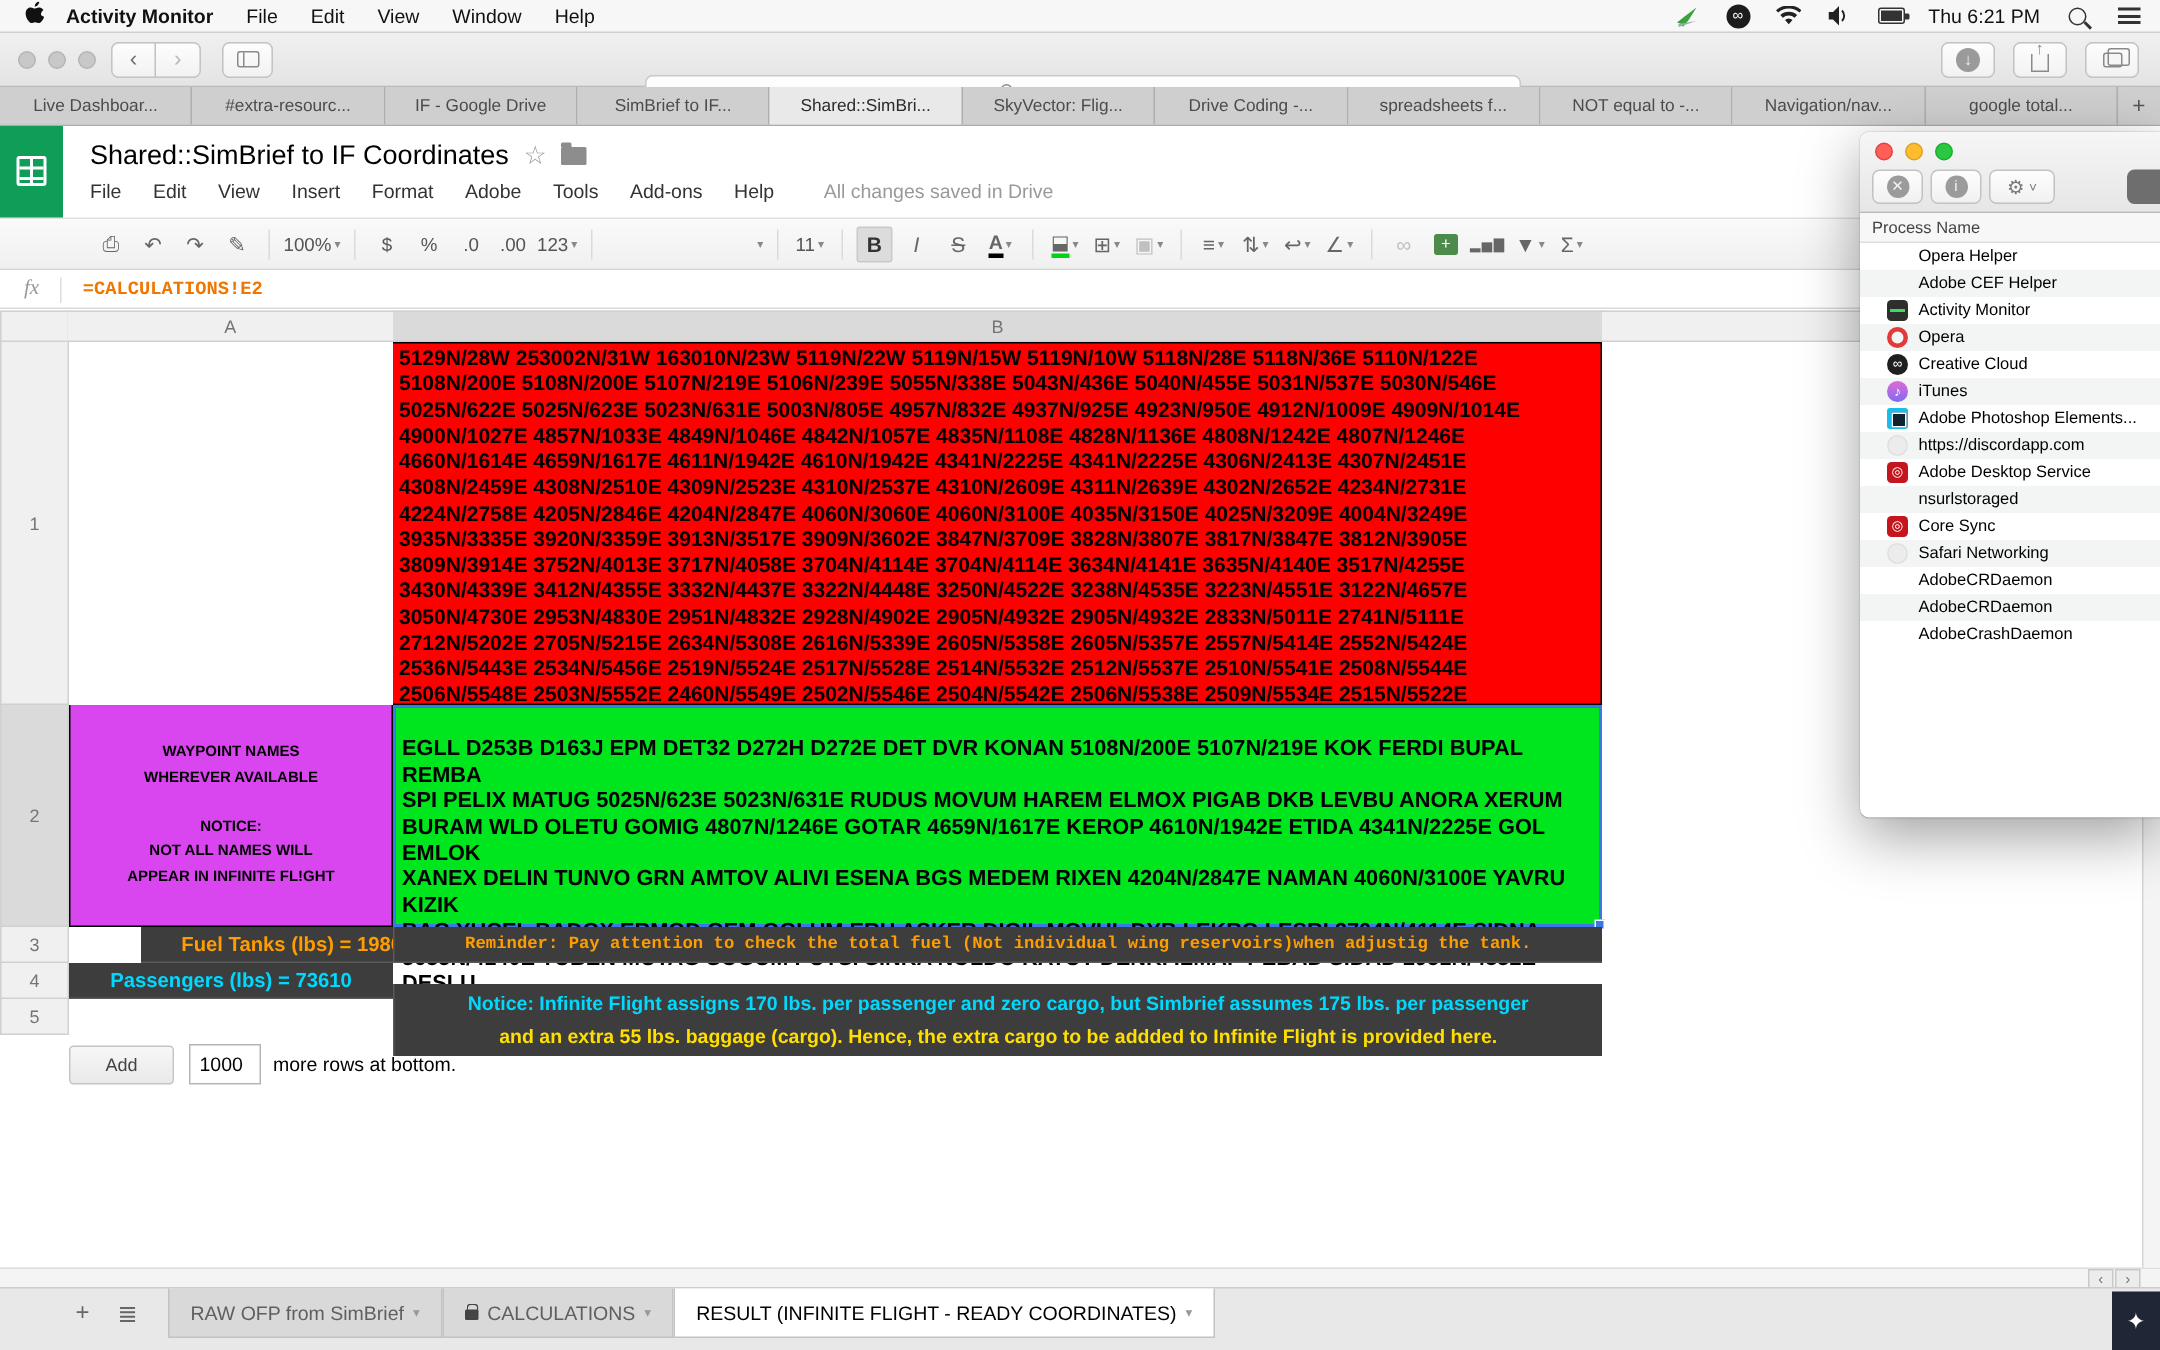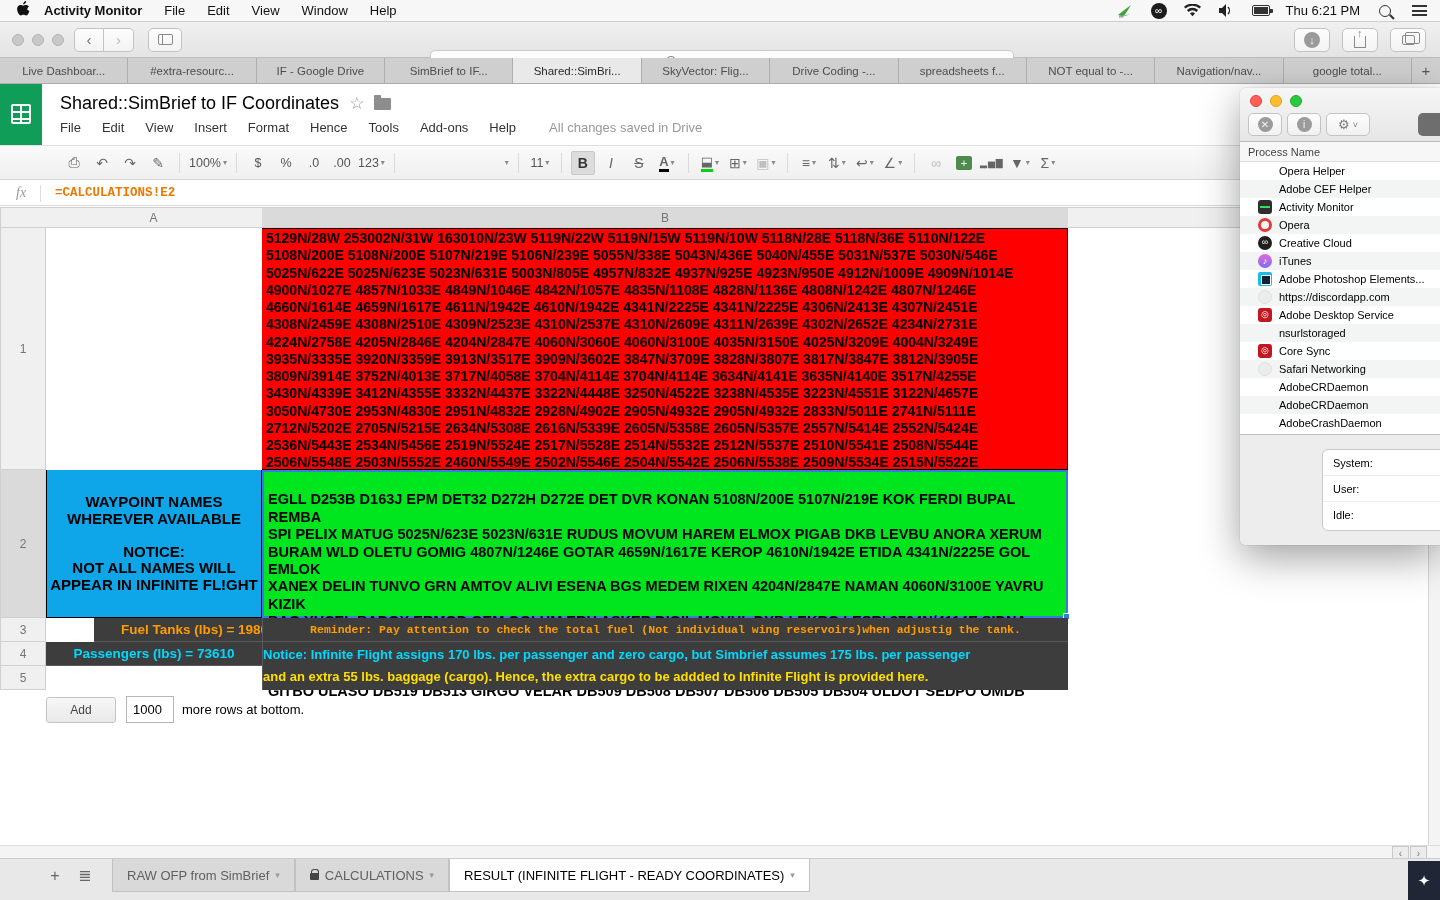--- a/index.html
+++ b/index.html
@@ -109,37 +109,37 @@
   #rh3 { top:618px; height:24px; }
   #rh4 { top:642px; height:24px; }
   #rh5 { top:666px; height:24px; }
 
   .cell { position:absolute; color:#000; }
   #a1 { left:46px; top:228px; width:216px; height:242px; background:#fe0000; border:1px solid #000;
         display:flex; align-items:center; justify-content:center; text-align:center;
         font-weight:bold; font-size:15px; line-height:20px; white-space:pre-line; }
   #b1 { left:262px; top:228px; width:806px; height:242px; background:#fe0000; border:1px solid #000; border-left:none;
         font-weight:bold; font-size:14px; line-height:17.25px; padding:1px 4px; white-space:pre-line; }
-  #a2 { left:46px; top:470px; width:216px; height:148px; background:#0ea5e9; border:1px solid #000; border-top:none;
+  #a2 { left:46px; top:470px; width:216px; height:148px; background:#d946ef; border:1px solid #000; border-top:none;
         display:flex; align-items:center; justify-content:center; text-align:center;
-        font-weight:bold; font-size:15px; line-height:16.5px; white-space:pre-line; }
+        font-weight:bold; font-size:10px; line-height:16.5px; white-space:pre-line; }
   #b2 { left:262px; top:470px; width:806px; height:148px; background:#00e61e; border:2px solid #3b78e7;
         font-weight:bold; font-size:14.5px; line-height:17.4px; padding:2px 4px; white-space:pre-line; }
   #b2 .handle { position:absolute; right:-4px; bottom:-4px; width:7px; height:7px; background:#3b78e7; border:1px solid #fff; }
   .dark { background:#3d3d3d; }
   #a3 { left:46px; top:618px; width:216px; height:24px; border-bottom:1px solid #5a5a5a;
         display:flex; align-items:center; justify-content:center; font-weight:bold; font-size:13.5px; color:#ff9d00;margin-left:48px; }
   #b3 { left:262px; top:618px; width:806px; height:24px; border-bottom:1px solid #5a5a5a; border-left:1px solid #5a5a5a;
         display:flex; align-items:center; justify-content:center; font-family:"Liberation Mono", monospace;
         font-weight:bold; font-size:11.5px; color:#ff9d00; }
   #a4 { left:46px; top:642px; width:216px; height:24px; border-bottom:1px solid #5a5a5a;
         display:flex; align-items:center; justify-content:center; font-weight:bold; font-size:13.5px; color:#00d9ff; }
   #a5 { left:46px; top:666px; width:216px; height:24px;
         display:flex; align-items:center; justify-content:center; font-weight:bold; font-size:13.5px; color:#ffdf00; }
-  #b45 { left:262px; top:642px; width:806px; height:48px; border-left:1px solid #5a5a5a; 
+  #b45 { left:262px; top:656px; width:806px; height:48px; border-left:1px solid #5a5a5a; text-align:center;
          font-weight:bold; font-size:13px; line-height:22px; padding-top:2px; }
   #b45 .l1 { color:#00d9ff; }
   #b45 .l2 { color:#ffdf00; }
 
   
   #addrows { position:absolute; left:46px; top:696px; display:flex; align-items:center; font-size:13px; color:#000; }
   #addbtn { width:70px; height:26px; background:linear-gradient(#f7f7f7,#e9e9e9); border:1px solid #c4c4c4; border-radius:3px;
             font-size:12px; color:#444; display:flex; align-items:center; justify-content:center; margin-right:10px; }
   #addcount { width:48px; height:27px; border:1px solid #b5b5b5; font-size:13px; padding-left:6px; margin-right:8px;
               font-family:"Liberation Sans", sans-serif; }
@@ -312,21 +312,21 @@
     <span>Shared::SimBrief to IF Coordinates</span>
     <span class="star">☆</span>
     <span class="folderic"></span>
   </div>
   <div id="gmenus">
     <span>File</span>
     <span>Edit</span>
     <span>View</span>
     <span>Insert</span>
     <span>Format</span>
-    <span>Hence</span>
+    <span>Adobe</span>
     <span>Tools</span>
     <span>Add-ons</span>
     <span>Help</span>
     <span class="saved">All changes saved in Drive</span>
   </div>
 
   <div id="gtoolbar">
     <span class="tbtn">⎙</span>
     <span class="tbtn">↶</span>
     <span class="tbtn">↷</span>
@@ -564,22 +564,15 @@
       </div>
     <div class="am-row alt">
         <span class="am-ico none"></span>
         <span>AdobeCRDaemon</span>
       </div>
     <div class="am-row">
         <span class="am-ico none"></span>
         <span>AdobeCrashDaemon</span>
       </div>
 
-    <div id="ampanel">
-      <div id="amstats">
-        <div class="statrow">System:</div>
-        <div class="statrow">User:</div>
-        <div class="statrow">Idle:</div>
-      </div>
-    </div>
   </div>
 
 </div>
 
 </body></html>

